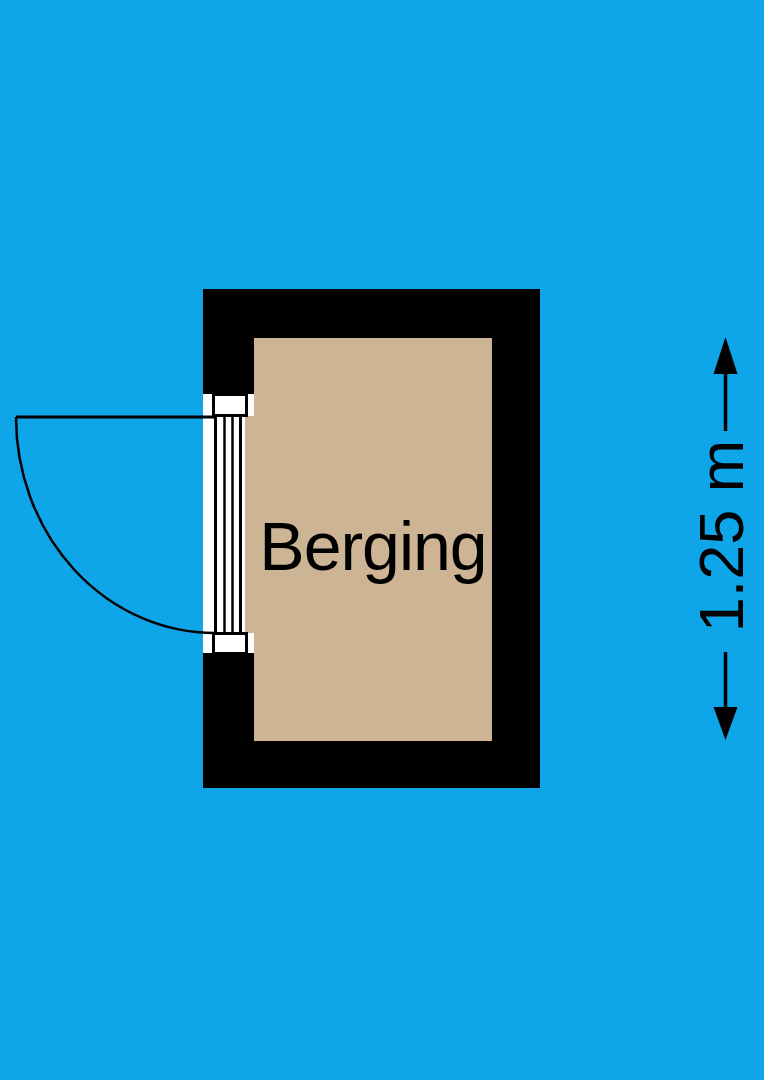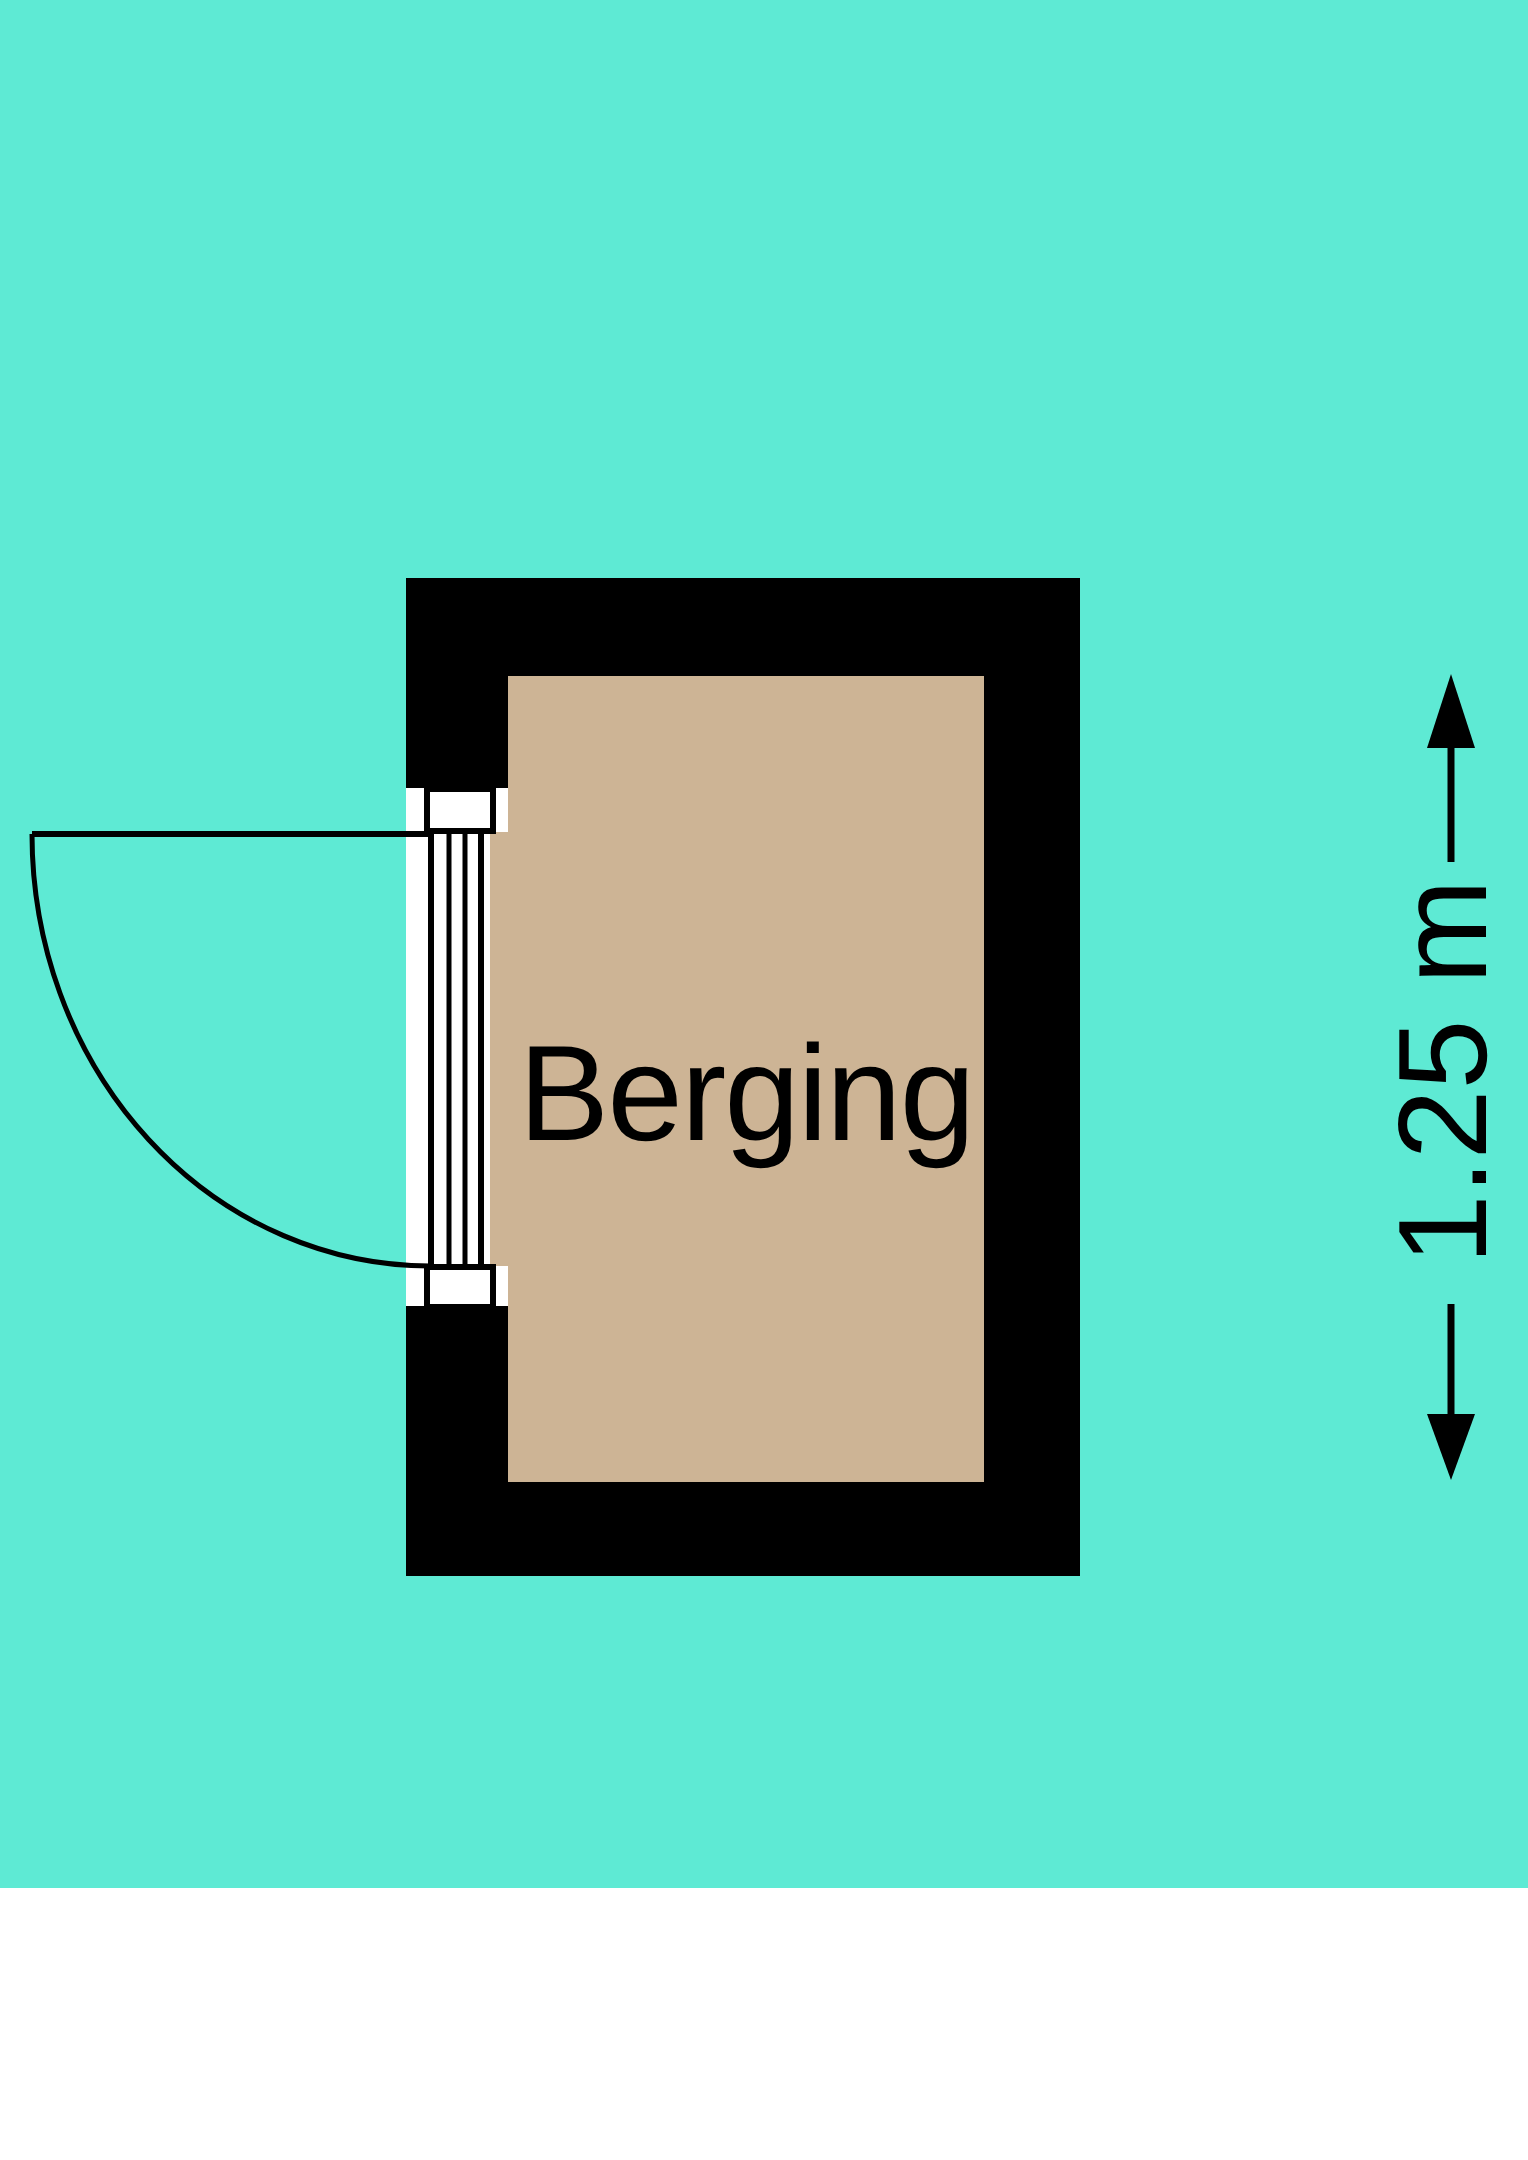--- a/index.html
+++ b/index.html
@@ -1,21 +1,21 @@
 <!DOCTYPE html>
 <html><head>
 <meta charset="utf-8">
 <style>
   html, body { margin: 0; padding: 0; }
   body { background: #ffffff; }
   .canvas {
     position: relative;
     width: 764px;
-    height: 944px;
-    background: #5eead4;
+    height: 1080px;
+    background: #0ea5e9;
     overflow: hidden;
   }
   svg { display: block; position: absolute; left: 0; top: 0; }
   text {
     font-family: "Liberation Sans", sans-serif;
     fill: #000;
   }
   .room-label {
     font-size: 68px;
     letter-spacing: -1px;

